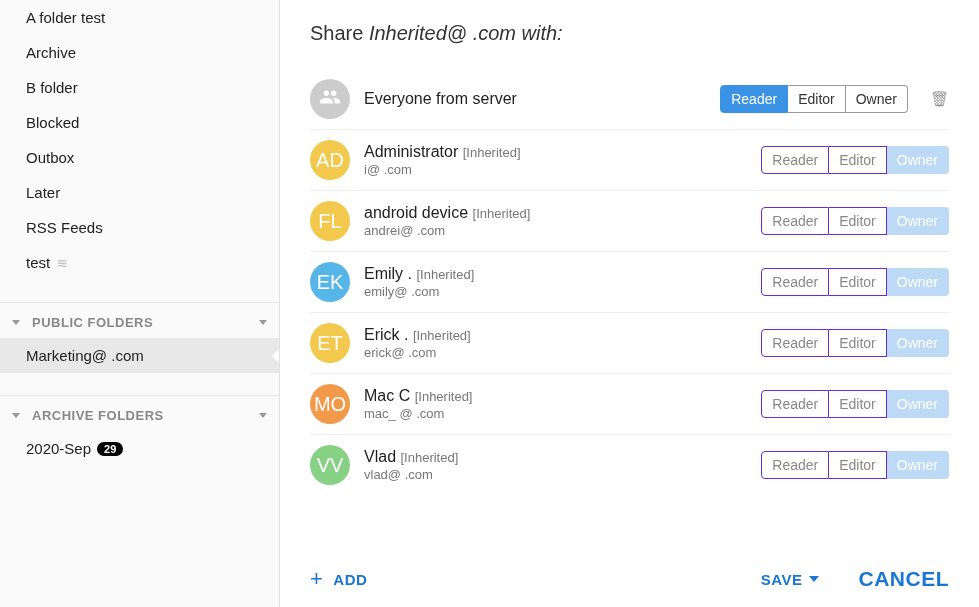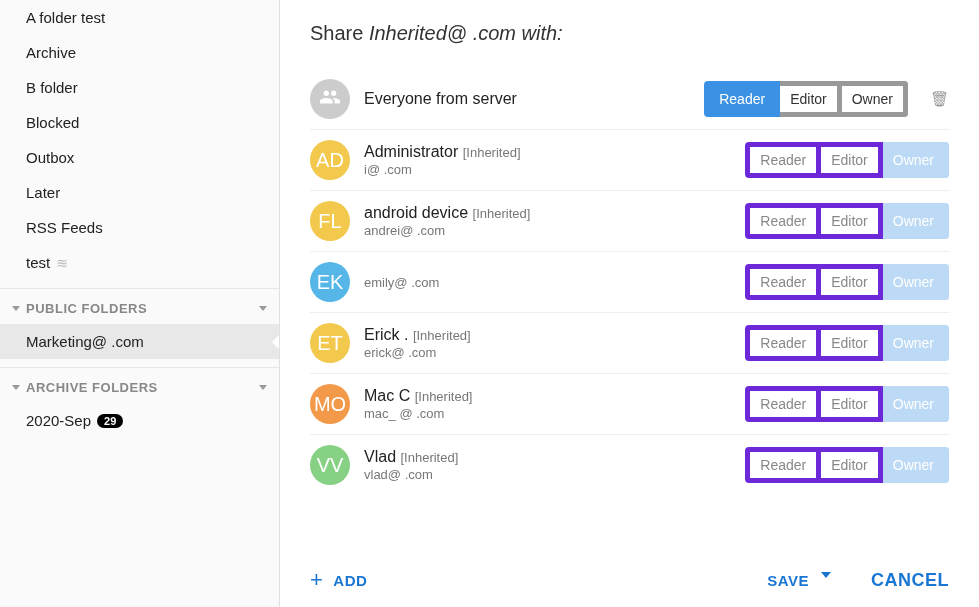--- a/index.html
+++ b/index.html
@@ -1,21 +1,21 @@
 <!DOCTYPE html>
 <html><head>
 <meta charset="utf-8">
 <style>
 * { box-sizing: border-box; margin: 0; padding: 0; }
 body { font-family: Arial, Helvetica, sans-serif; font-size: 14px; color: #333; background: #fff; width: 979px; height: 607px; overflow: hidden; display: flex; }
 .sidebar { width: 280px; background: #fafafa; border-right: 1px solid #e0e0e0; height: 100%; overflow-y: auto; }
 .sb-item { padding: 9px 12px 9px 26px; font-size: 15px; color: #222; cursor: pointer; display:flex; align-items:center; gap:6px; }
 .sb-item.selected { background: #e8e8e8; position: relative; }
 .sb-item.selected::after { content:""; position:absolute; right:-1px; top:50%; transform:translateY(-50%); width:0;height:0; border-top:8px solid transparent; border-bottom:8px solid transparent; border-right:8px solid #fff; }
-.sb-section { padding: 12px 12px 8px 12px; font-size: 13px; font-weight: 600; color: #888; letter-spacing: 0.5px; display:flex; align-items:center; gap:6px; border-top:1px solid #e6e6e6; margin-top:8px; }
+.sb-section { padding: 12px 12px 8px 12px; font-size: 13px; font-weight: 600; color: #888; letter-spacing: 0.5px; display:flex; align-items:center; gap:12px; border-top:1px solid #e6e6e6; margin-top:22px; }
 .sb-section:first-of-type { border-top:none; margin-top:0; }
 .caret { width:0;height:0;border-left:4px solid transparent;border-right:4px solid transparent;border-top:5px solid #999; display:inline-block;}
 .sb-section .spacer{flex:1;}
 .badge { background:#000000;color:#fff;border-radius:10px;font-size:11px;padding:1px 7px;font-weight:600;}
 .rss-ic { color:#bbb; font-size:14px;}
 .main { flex:1; padding: 22px 30px 16px 30px; display:flex; flex-direction:column; position:relative; }
 .title { font-size:20px; color:#333; margin-bottom:24px; }
 .title .italic { font-style: italic; }
 .rows { flex:1; overflow-y:auto; }
 .row { display:flex; align-items:center; padding:10px 0; border-bottom:1px solid #eee; gap:14px; }
@@ -24,34 +24,34 @@
 .av-gray { background:#ccc; }
 .av-yellow { background:#f2c94c; }
 .av-blue { background:#56b6e8; }
 .av-orange { background:#f2994a; }
 .av-green { background:#87d185; }
 .row-info { flex:1; min-width:0; }
 .row-name { font-size:16px; color:#222; }
 .inherited { font-size:13px; color:#777; }
 .row-email { font-size:13px; color:#777; margin-top:1px; }
 .role-group { display:flex; }
-.role-btn { padding:5px 10px; font-size:14px; background:#fff; border:5px solid #6d28d9; color:#888; cursor:pointer; }
+.role-btn { padding:5px 10px; font-size:14px; background:#fff; border:1px solid #6d28d9; color:#888; cursor:pointer; }
 .role-btn + .role-btn { border-left:none; }
 .role-btn:first-child { border-radius:4px 0 0 4px; }
 .role-btn:last-child { border-radius:0 4px 4px 0; }
 .role-btn.active-solid { background:#3b92e4;border-color:#3b92e4;color:#fff; }
 .role-btn.active-light { background:#bcd9f5;border-color:#bcd9f5;color:#fff; }
 .role-btn.plain { color:#333; border-color:#999; }
 .trash { color:#999; font-size:15px; margin-left:8px; cursor:pointer; }
 .footer { display:flex; align-items:center; padding-top:20px; border-top:0; }
 .add-btn { display:flex; align-items:center; gap:10px; color:#1977d3; font-weight:600; font-size:15px; cursor:pointer; letter-spacing:0.5px; }
 .plus { font-size:22px; font-weight:400; line-height:1; }
 .footer .spacer{flex:1;}
-.save-btn { color:#1977d3; font-weight:600; font-size:15px; cursor:pointer; letter-spacing:0.5px; display:flex; align-items:flex-start; gap:12px; margin-right:40px;}
-.cancel-btn { color:#1977d3; font-weight:600; font-size:18px; cursor:pointer; letter-spacing:0.5px; }
+.save-btn { color:#1977d3; font-weight:600; font-size:15px; cursor:pointer; letter-spacing:0.5px; display:flex; align-items:center; gap:6px; margin-right:40px;}
+.cancel-btn { color:#1977d3; font-weight:600; font-size:21px; cursor:pointer; letter-spacing:0.5px; }
 .chev-down{ width:0;height:0;border-left:5px solid transparent;border-right:5px solid transparent;border-top:6px solid #1977d3;display:inline-block;}
 .group-icon svg{width:22px;height:22px;fill:#fff;}
 </style>
 </head>
 <body>
 
 <div class="sidebar">
   <div id="sb-top">
       <div class="sb-item">
         <span>A folder test</span>
@@ -145,20 +145,21 @@
         </div>
         <div class="role-group">
           <button class="role-btn">Reader</button>
           <button class="role-btn">Editor</button>
           <button class="role-btn active-light">Owner</button>
         </div>
       </div>
       <div class="row">
         <div class="avatar av-blue">EK</div>
         <div class="row-info">
+          <div class="row-name">Emily . <span class="inherited">[Inherited]</span></div>
           <div class="row-email">emily@               .com</div>
         </div>
         <div class="role-group">
           <button class="role-btn">Reader</button>
           <button class="role-btn">Editor</button>
           <button class="role-btn active-light">Owner</button>
         </div>
       </div>
       <div class="row">
         <div class="avatar av-yellow">ET</div>

